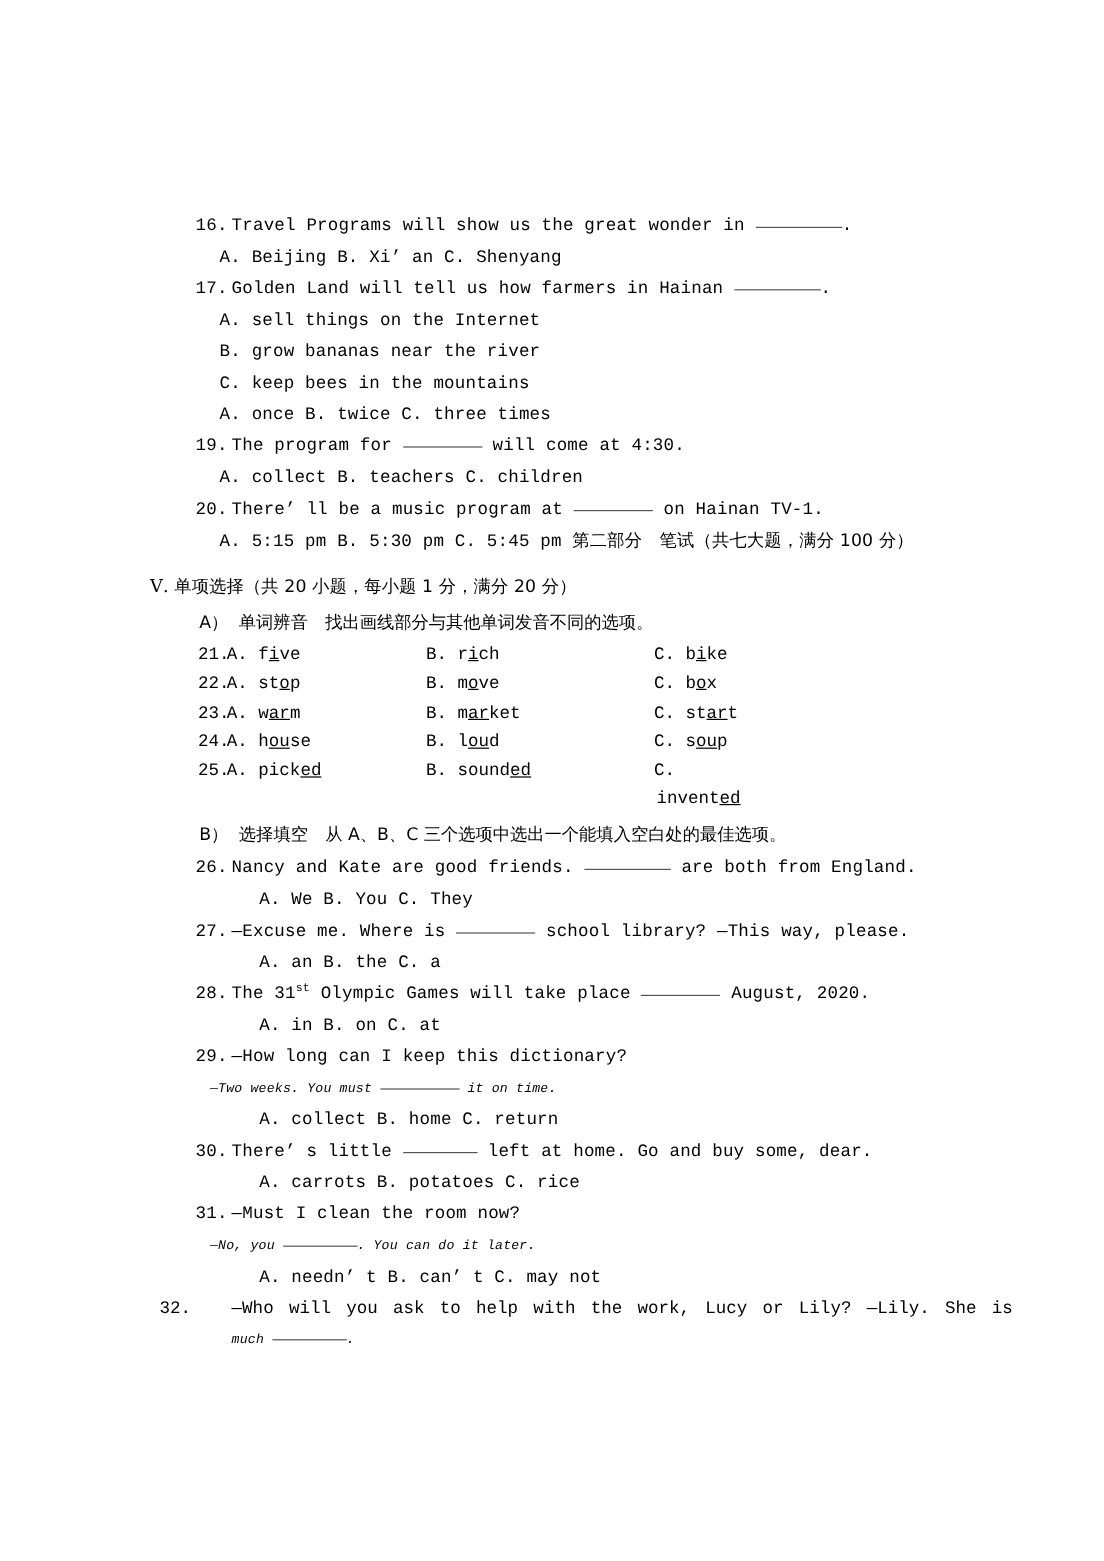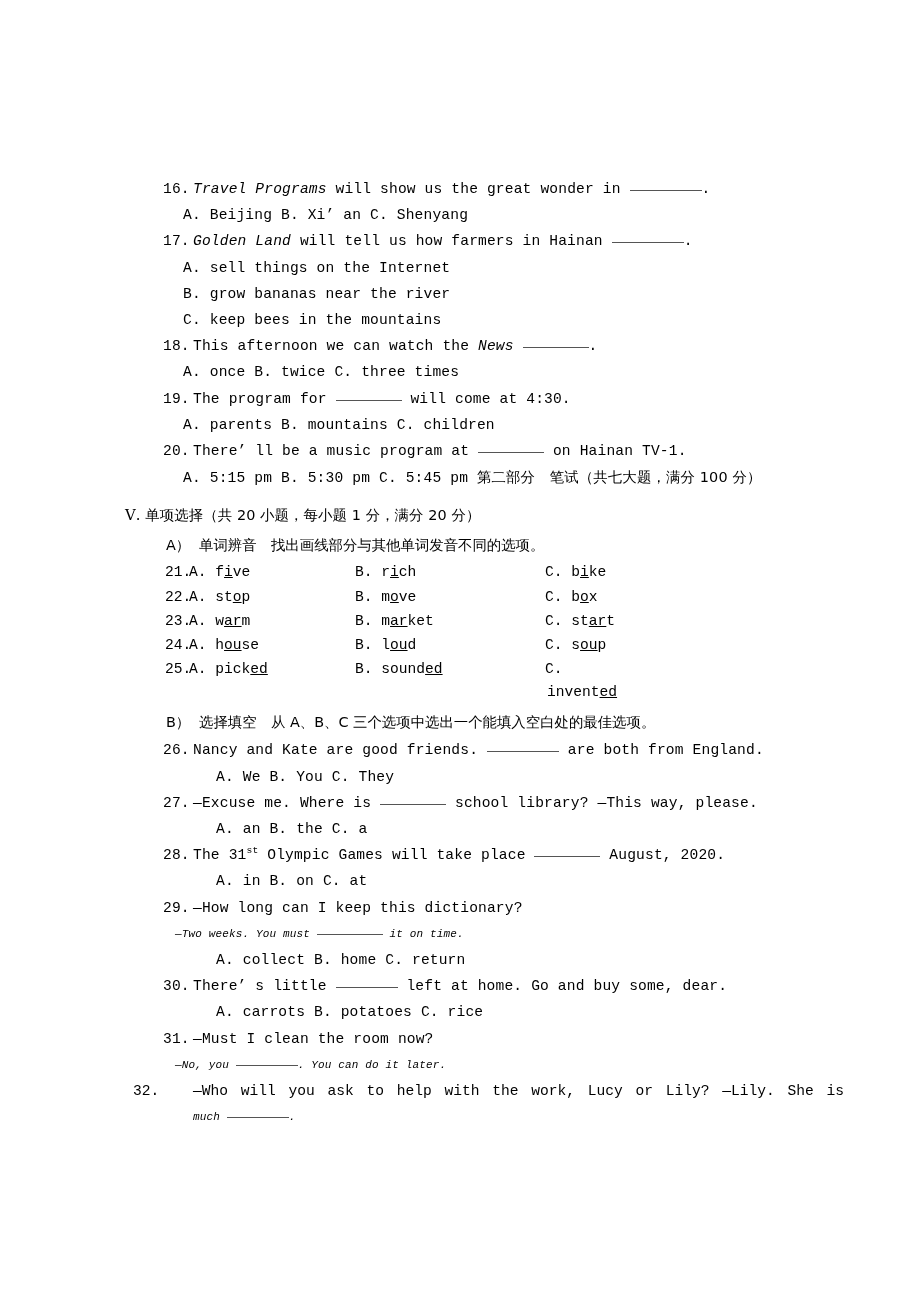--- a/index.html
+++ b/index.html
@@ -57,21 +57,20 @@
     line-height: 26.2px;
     white-space: nowrap;
     padding-left: 12px;
     letter-spacing: 0.15px;
     font-style: italic;
   }
   .cont2 {
     padding-left: 30px;
   }
   .ital {
-    font-style: italic;
     margin-top: 36px;
   }
   
   .blank {
     display: inline-block;
     border-bottom: 1px solid #555;
     vertical-align: 2px;
     height: 11px;
   }
   .bl-s { width: 62px; }
@@ -152,25 +151,24 @@
   <div class="content">
 
     <div class="q"><span class="qnum">16.</span><span class="ital">Travel Programs</span><span> will show us the great wonder in </span><span class="blank bl-l"></span><span>.</span></div>
     <div class="opts">A. Beijing    B. Xi’ an   C. Shenyang</div>
 
     <div class="q"><span class="qnum">17.</span><span class="ital">Golden Land</span><span> will tell us how farmers in Hainan </span><span class="blank bl-l"></span><span>.</span></div>
     <div class="opts">A. sell things on the Internet</div>
     <div class="opts">B. grow bananas near the river</div>
     <div class="opts">C. keep bees in the mountains</div>
 
-    <div class="q"><span class="qnum">18.</span><span>This afternoon we can watch the </span><span class="ital">News</span><span>&nbsp;</span><span class="blank bl-m"></span><span>.</span></div>
     <div class="opts">A. once   B. twice    C. three times</div>
 
     <div class="q"><span class="qnum">19.</span><span>The program for </span><span class="blank bl-m"></span><span> will come at 4:30.</span></div>
-    <div class="opts">A. parents    B. mountains C. children</div>
+    <div class="opts">A. collect    B. teachers C. children</div>
 
     <div class="q"><span class="qnum">20.</span><span>There’ ll be a music program at </span><span class="blank bl-m"></span><span> on Hainan TV-1.</span></div>
     <div class="opts"><span>A. 5:15 pm    B. 5:30 pm  C. 5:45 pm </span><span class="cn">第二部分　笔试（共七大题，满分 100 分）</span></div>
 
     <div class="spacer-lg"></div>
 
     <div class="sec-head"><span class="roman">Ⅴ</span><span class="roman">.</span><span class="cn"> 单项选择（共 20 小题，每小题 1 分，满分 20 分）</span></div>
 
     <div class="sub-head"><span class="cn">A）</span><span>&nbsp;</span><span class="cn">单词辨音　找出画线部分与其他单词发音不同的选项。</span></div>
 
@@ -227,18 +225,19 @@
 
     <div class="q"><span class="qnum">29.</span><span>—How long can I keep this dictionary?</span></div>
     <div class="cont"><span>—Two weeks. You must </span><span class="blank bl-m"></span><span> it on time.</span></div>
     <div class="opts opts-deep">A. collect   B. home C. return</div>
 
     <div class="q"><span class="qnum">30.</span><span>There’ s little </span><span class="blank bl-s"></span><span> left at home. Go and buy some, dear.</span></div>
     <div class="opts opts-deep">A. carrots   B. potatoes C. rice</div>
 
     <div class="q"><span class="qnum">31.</span><span>—Must I clean the room now?</span></div>
     <div class="cont"><span>—No, you </span><span class="blank bl-s"></span><span>. You can do it later.</span></div>
+    <div class="opts opts-deep">A. needn’ t  B. can’ t          C. may not</div>
 
     <div class="just"><span class="qnum">32.</span><span>—Who will you ask to help with the work, Lucy or Lily? —Lily. She is</span></div>
     <div class="cont cont2"><span>much </span><span class="blank bl-s"></span><span>.</span></div>
 
   </div>
 </div>
 
 </body></html>

